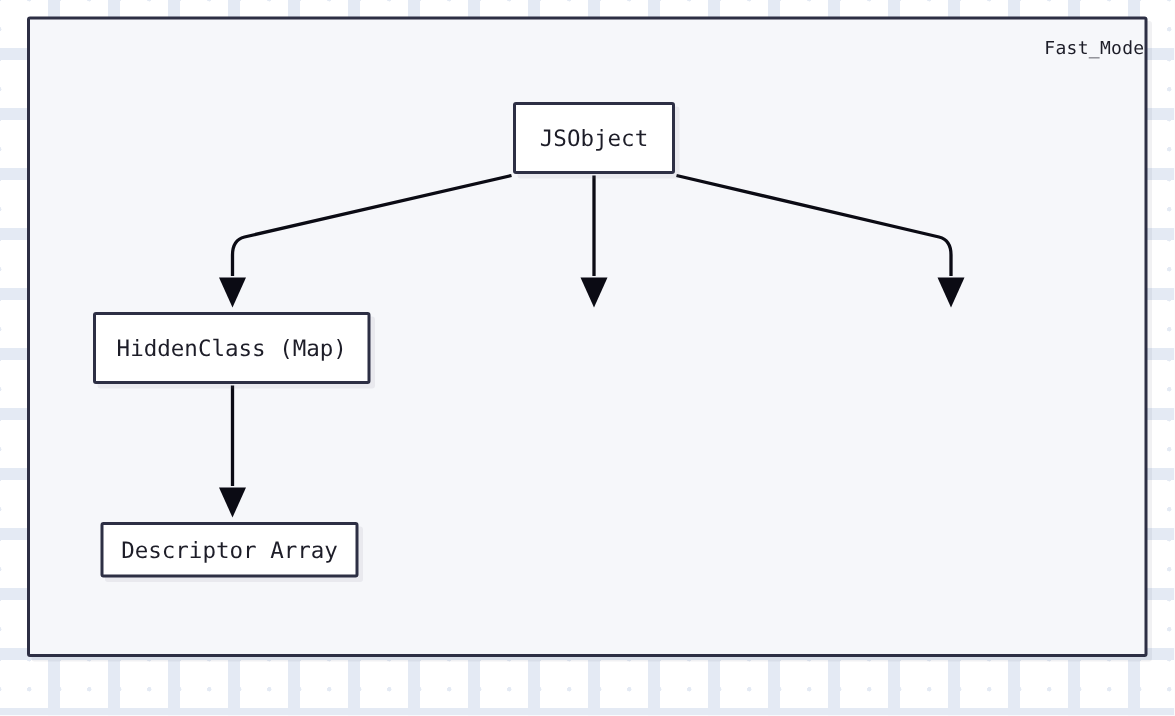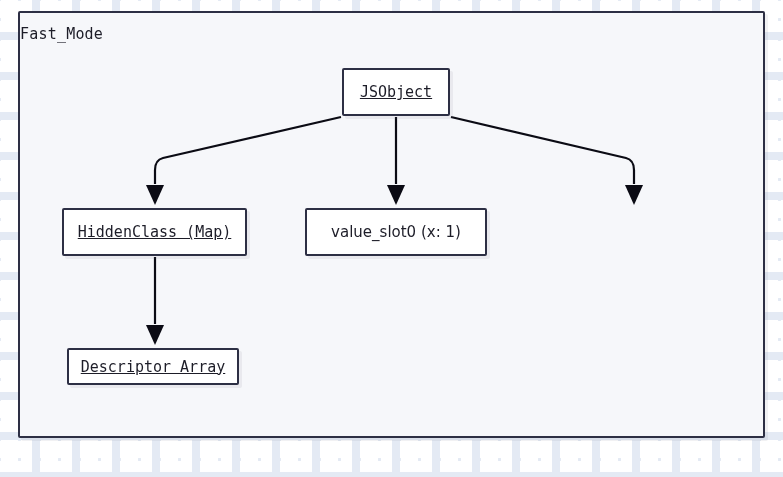--- a/index.html
+++ b/index.html
@@ -42,23 +42,23 @@
     border: 2px solid #2d2f44;
     background: #f6f7fa;
     border-radius: 2px;
     box-shadow: 3px 3px 0 rgba(120,120,140,0.10);
   }
   .subgraph-title {
     position: absolute;
     left: 0;
     right: 0;
     top: 12px;
-    text-align: left;
+    text-align: right;
     font-family: "DejaVu Sans Mono", monospace;
-    font-size: 15px;
+    font-size: 12px;
     color: #1d1d28;
     letter-spacing: 0.2px;
   }
 
   .node {
     position: absolute;
     box-sizing: border-box;
     border: 2px solid #2d2f44;
     background: #ffffff;
     border-radius: 2px;
@@ -66,21 +66,20 @@
     align-items: center;
     justify-content: center;
     color: #1d1d28;
     box-shadow: 3px 3px 0 rgba(120,120,140,0.10);
     text-align: center;
     white-space: nowrap;
   }
   .node.mono {
     font-family: "DejaVu Sans Mono", monospace;
     font-size: 15px;
-    text-decoration: underline;
   }
   .node.sans {
     font-family: "DejaVu Sans", sans-serif;
     font-size: 15px;
   }
 
   #n-jsobject     { left: 342px; top: 68px;  width: 108px; height: 48px; }
   #n-hiddenclass  { left: 62px;  top: 208px; width: 185px; height: 48px; }
   #n-slot0        { left: 305px; top: 208px; width: 182px; height: 48px; }
   #n-slot1        { left: 543px; top: 208px; width: 182px; height: 48px; }
@@ -133,18 +132,17 @@
     <g>
       <path class="edge-path" d="M 155 257 L 155 324"></path>
       <polygon class="arrow-head" points="155,345 146,325 164,325"></polygon>
     </g>
   </svg>
 
   <div class="node mono" id="n-jsobject">JSObject</div>
 
   <div class="node mono" id="n-hiddenclass">HiddenClass (Map)</div>
 
-  <div class="node sans" id="n-slot0">value_slot0 (x: 1)</div>
 
 
   <div class="node mono" id="n-descriptor">Descriptor Array</div>
 
 </div>
 
 </body></html>

